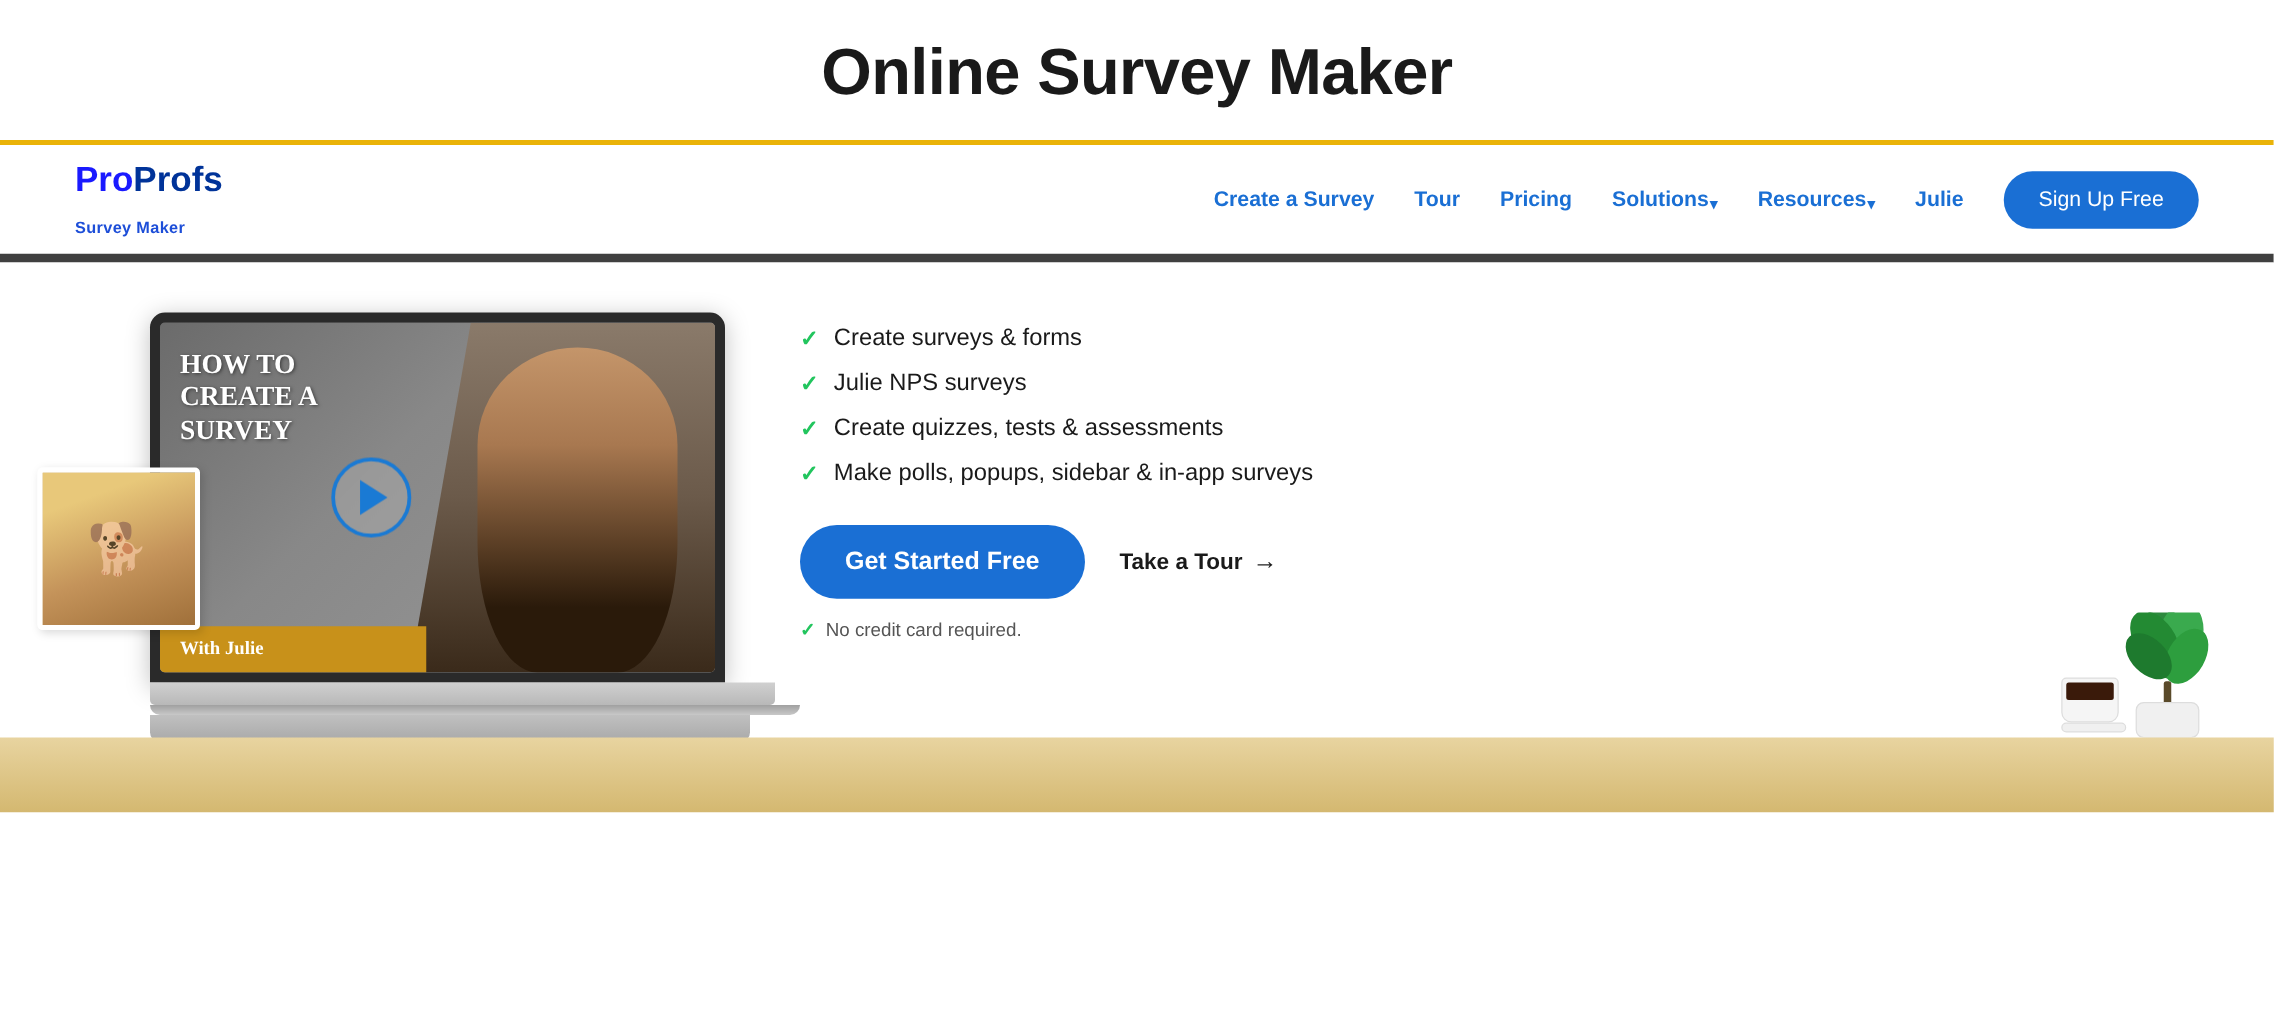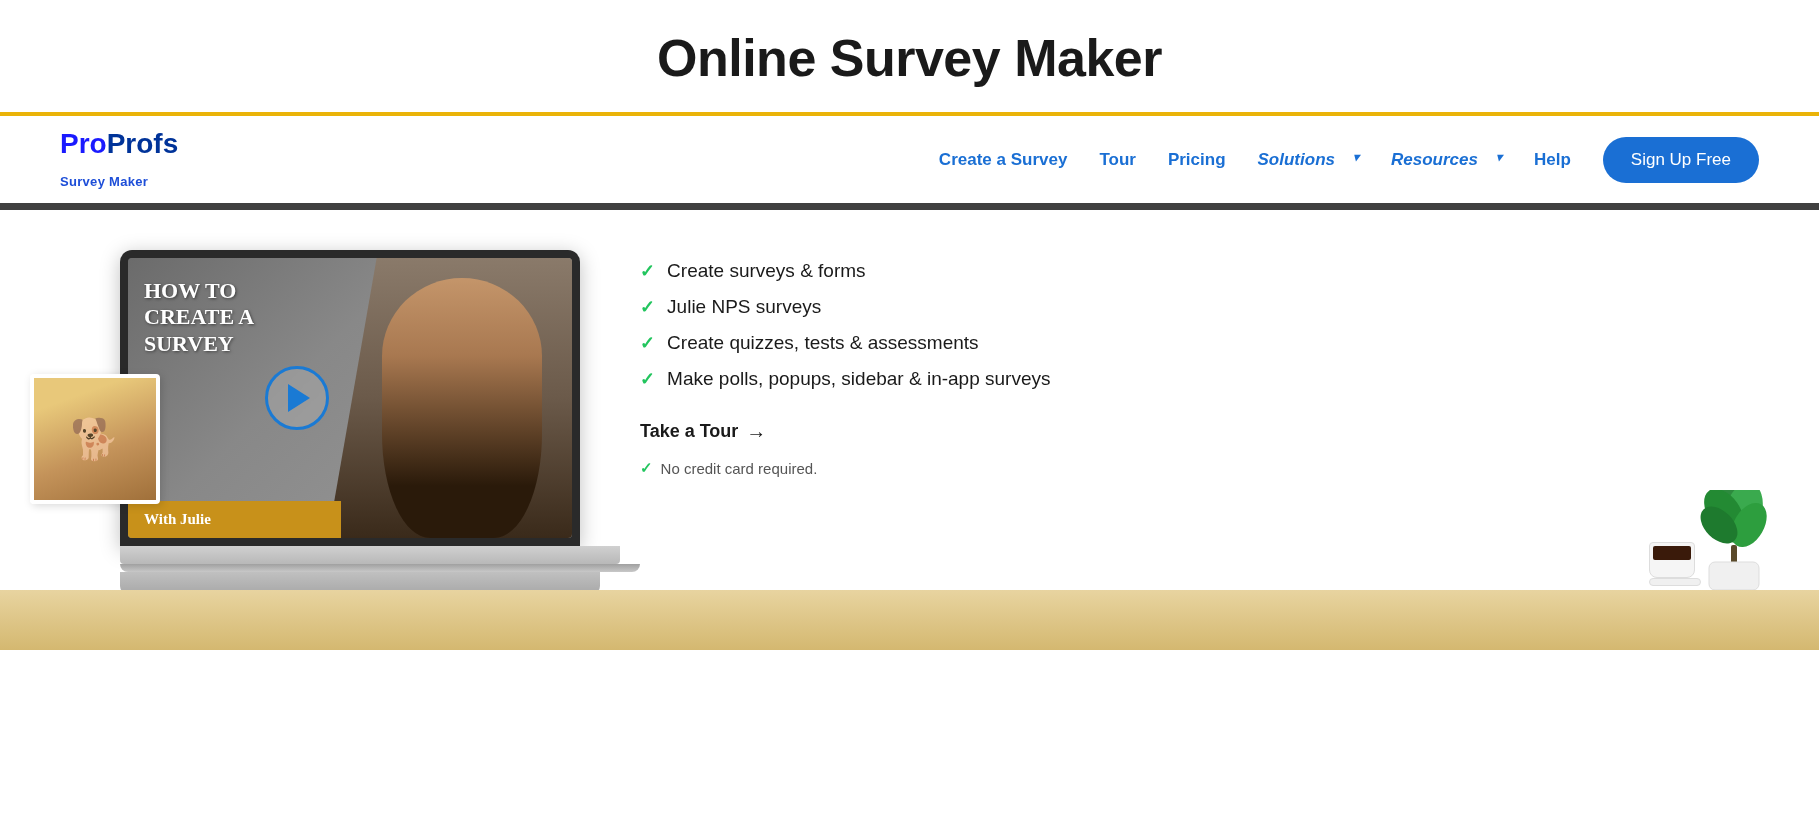--- a/index.html
+++ b/index.html
@@ -55,23 +55,22 @@
     .nav-link {
       font-size: 17px;
       color: #1a6fd4;
       font-weight: 600;
       cursor: pointer;
       text-decoration: none;
       white-space: nowrap;
     }
     .nav-link-with-arrow {
       display: flex;
-      align-items: flex-start;
-      gap: 18px;
-      font-style: italic;
+      align-items: flex-end;
+      gap: 1px;
     }
     .nav-link-with-arrow .chevron {
       font-size: 12px;
       color: #1a6fd4;
     }
     .signup-btn {
       background: #1a6fd4;
       color: #fff;
       border: none;
       border-radius: 50px;
@@ -400,21 +399,21 @@
     <a class="nav-link">Tour</a>
     <a class="nav-link">Pricing</a>
     <a class="nav-link nav-link-with-arrow">
       <span>Solutions</span>
       <span class="chevron">▾</span>
     </a>
     <a class="nav-link nav-link-with-arrow">
       <span>Resources</span>
       <span class="chevron">▾</span>
     </a>
-    <a class="nav-link">Help</a>
+    <a class="nav-link">Julie</a>
     <button class="signup-btn">Sign Up Free</button>
   </div>
 </nav>
 
 <div class="hero-section">
 
   <div class="laptop-container">
 
     <div class="dog-frame">
       <div class="dog-frame-inner">🐕</div>
@@ -465,20 +464,21 @@
         <span class="check-icon">✓</span>
         <span>Create quizzes, tests &amp; assessments</span>
       </li>
       <li class="feature-item">
         <span class="check-icon">✓</span>
         <span>Make polls, popups, sidebar &amp; in-app surveys</span>
       </li>
     </ul>
 
     <div class="cta-area">
+      <button class="get-started-btn">Get Started Free</button>
       <a class="tour-link">
         <span>Take a Tour</span>
         <span class="tour-arrow">→</span>
       </a>
     </div>
 
     <div class="no-cc">
       <span class="check-small">✓</span>
       <span>No credit card required.</span>
     </div>

